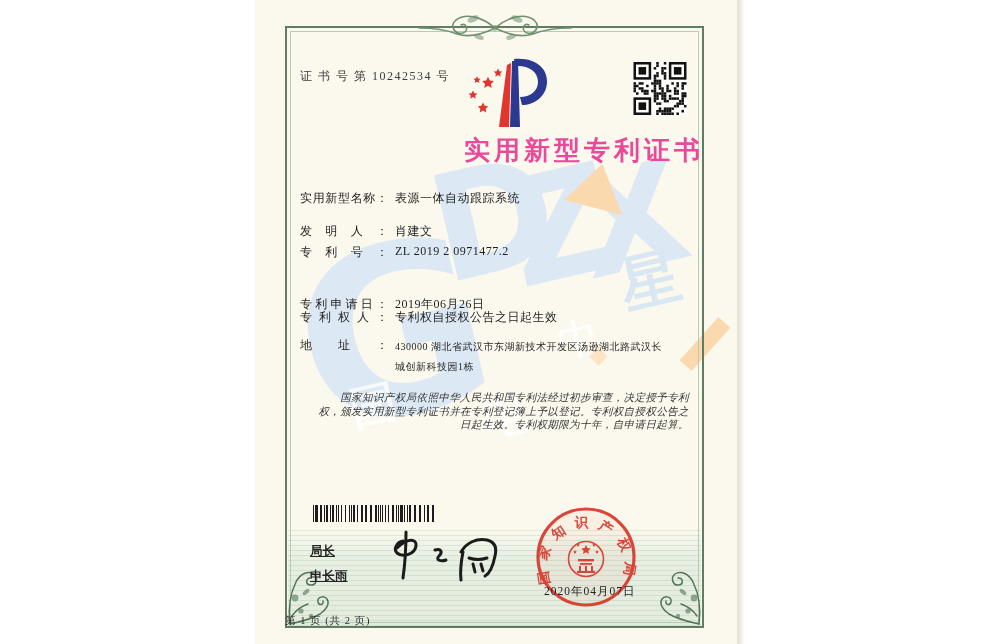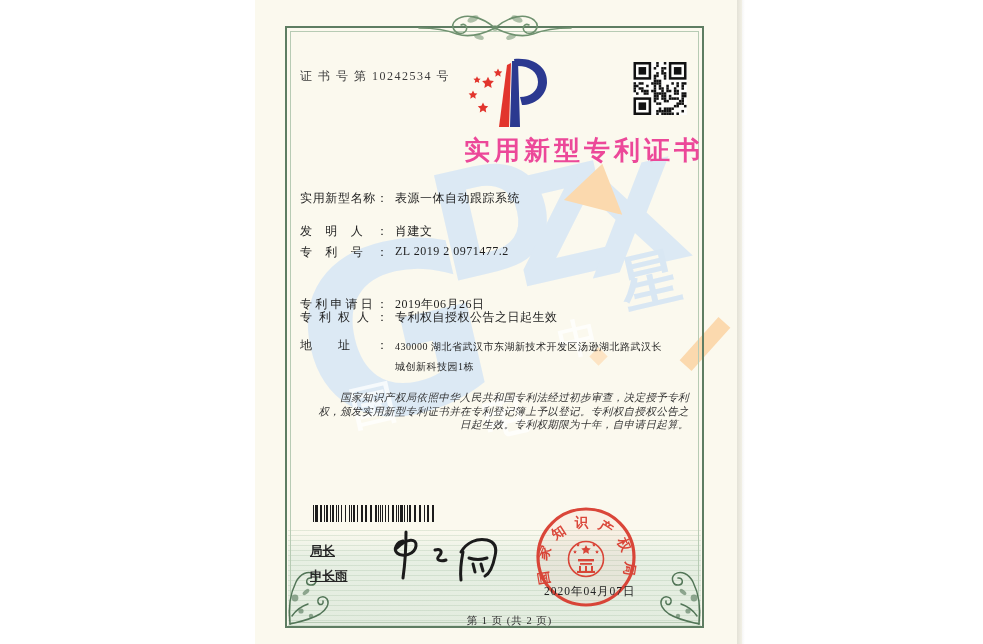--- a/index.html
+++ b/index.html
@@ -61,21 +61,21 @@
     font-family:"Liberation Sans","DejaVu Sans",sans-serif;
     font-size:12.5px; font-weight:bold; color:#252525; }
   .director div { margin-bottom:8px;text-decoration:underline; }
 
   .signature { position:absolute; left:383px; top:526px; width:122px; height:60px; z-index:5; }
 
   .seal { position:absolute; left:533px; top:504px; width:106px; height:106px; z-index:5; opacity:0.93; }
   .seal-date { position:absolute; left:544px; top:584px; width:100px; z-index:6;
     font-size:11.5px; color:#232323; letter-spacing:1px; white-space:nowrap; }
 
-  .page-footer { position:absolute; left:300px; top:614px; width:419px; text-align:center;
+  .page-footer { position:absolute; left:285px; top:614px; width:419px; 
     font-size:10.5px; color:#2c2c2c; z-index:6; letter-spacing:1px; }
 
   .ornament-top { position:absolute; left:417px; top:8px; width:156px; height:40px; z-index:4; }
   .corner-fl { position:absolute; width:46px; height:62px; z-index:4; }
   .corner-fl.left { left:286px; top:564px; }
   .corner-fl.right { left:657px; top:564px; transform:scaleX(-1); }
 </style>
 </head>
 <body>
 

